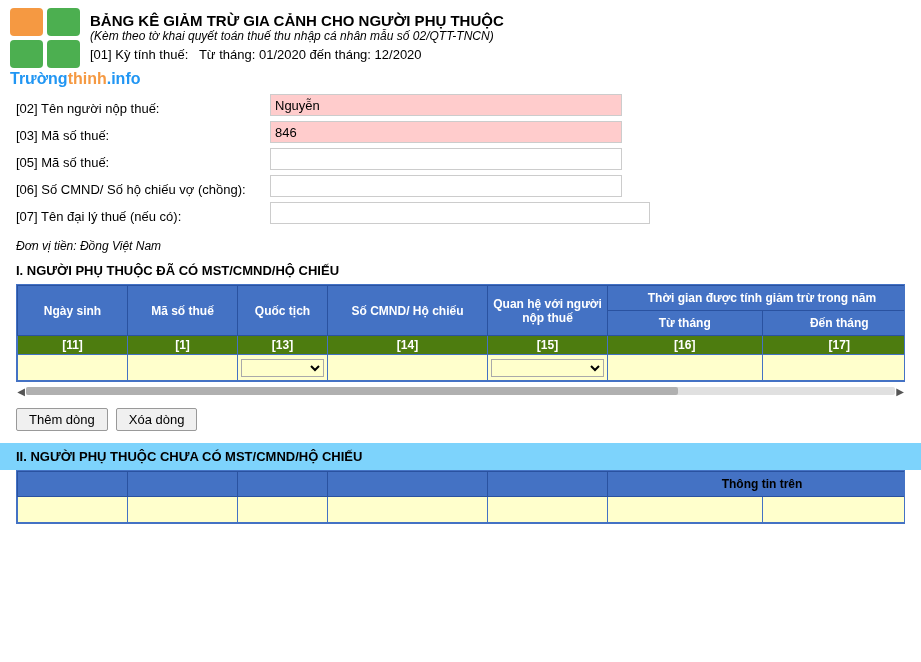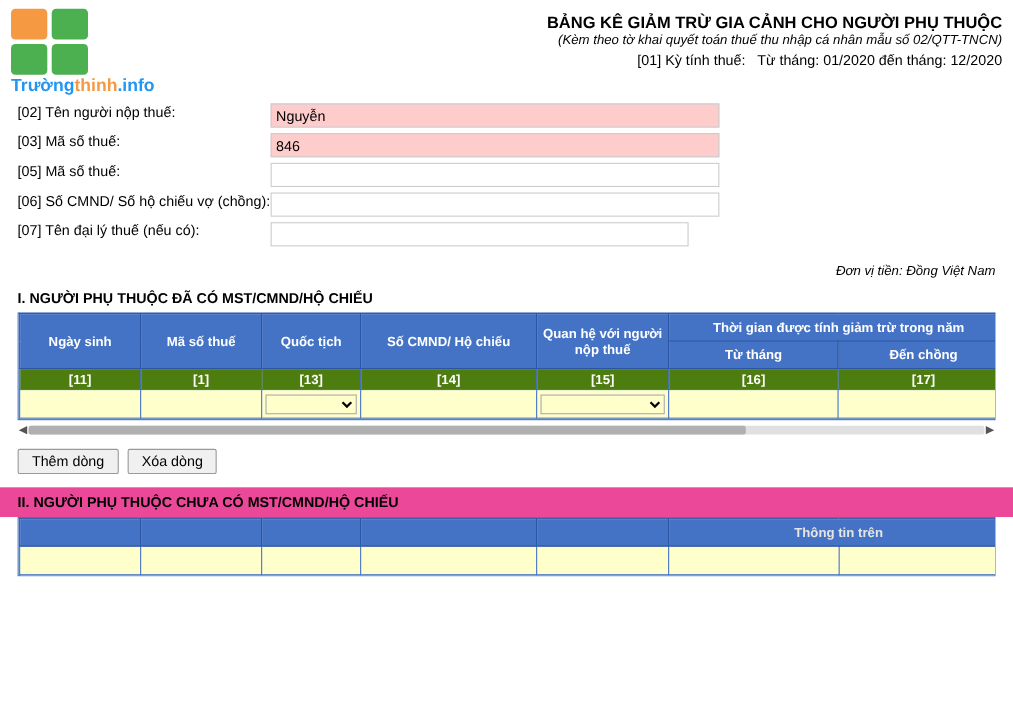--- a/index.html
+++ b/index.html
@@ -8,65 +8,65 @@
     .logo-cell { border-radius: 4px; }
     .logo-c1 { background: #f59942; }
     .logo-c2 { background: #4caf50; }
     .logo-c3 { background: #4caf50; }
     .logo-c4 { background: #4caf50; }
     .main-title { font-size: 15px; font-weight: bold; }
     .sub-title { font-size: 12px; font-style: italic; }
     .period-line { font-size: 13px; margin-top: 4px; }
 
     .form-section { padding: 6px 16px; }
-    .form-row { display: flex; align-items: flex-start; margin-bottom: 5px; }
+    .form-row { display: flex; align-items: flex-end; margin-bottom: 5px; gap: 24px; }
     .form-label { min-width: 230px; font-size: 13px; }
-    .form-input { border: 1px solid #ccc; height: 22px; width: 408px; font-size: 13px; padding: 1px 4px; }
+    .form-input { border: 1px solid #ccc; height: 22px; width: 352px; font-size: 13px; padding: 1px 4px; }
     .form-input.pink-bg { background: #ffcccc; }
     .form-input.wide { width: 380px; }
 
-    .unit-line { text-align: right; padding: 4px 16px; font-style: italic; font-size: 12px; }
+    .unit-line { text-align: left; padding: 4px 16px; font-style: italic; font-size: 12px; }
 
     .section-title { background: #fff; padding: 6px 16px; font-weight: bold; font-size: 13px; }
 
     .table-wrapper { overflow-x: auto; margin: 0 16px; border: 1px solid #4472c4; }
     .data-table { border-collapse: collapse; width: 100%; min-width: 900px; }
     .data-table th { background: #4472c4; color: #fff; text-align: center; font-size: 12px; font-weight: bold; border: 1px solid #2a52a0; padding: 5px 3px; }
     .data-table td { border: 1px solid #4472c4; text-align: center; padding: 2px 3px; }
     .data-table .index-row td { background: #4d7c0f; color: #fff; font-size: 12px; font-weight: bold; text-align: center; }
     .data-table .data-row td { background: #ffffcc; height: 26px; }
     .data-table select { border: 1px solid #aaa; background: #ffffcc; font-size: 12px; width: 100%; }
     .data-table input[type="text"] { border: none; background: transparent; width: 100%; font-size: 12px; text-align: center; outline: none; }
 
     .button-row { display: flex; gap: 8px; padding: 8px 16px; }
     .btn { border: 1px solid #999; background: #f0f0f0; padding: 3px 12px; font-size: 13px; cursor: pointer; border-radius: 2px; }
 
-    .section2-title { background: #ec4899; padding: 6px 16px; font-weight: bold; font-size: 13px; margin-top: 4px; }
+    .section2-title { background: #7dd3fc; padding: 6px 16px; font-weight: bold; font-size: 13px; margin-top: 4px; }
     .section2-table-wrapper { overflow-x: auto; margin: 0 16px; border: 1px solid #4472c4; }
     .section2-table { border-collapse: collapse; width: 100%; min-width: 900px; }
-    .section2-table th { background: #4472c4; color: #e5e5e5; text-align: center; font-size: 12px; font-weight: bold; border: 1px solid #2a52a0; padding: 5px 3px; }
+    .section2-table th { background: #4472c4; color: #000000; text-align: center; font-size: 12px; font-weight: bold; border: 1px solid #2a52a0; padding: 5px 3px; }
     .section2-table td { border: 1px solid #4472c4; text-align: center; padding: 2px 3px; height: 24px; }
     .section2-table .data-row2 td { background: #ffffcc; }
   </style>
 </head>
 <body>
 
 <div style="display:flex; align-items:flex-start; padding: 8px 10px 0 10px;">
   <div style="flex-shrink:0; width:80px;">
     <div class="logo-grid">
       <div class="logo-cell logo-c1"></div>
       <div class="logo-cell logo-c2"></div>
       <div class="logo-cell logo-c3"></div>
       <div class="logo-cell logo-c4"></div>
     </div>
     <div style="color:#2196F3; font-size:16px; font-weight:bold; margin-top:2px;">
       Trường<span style="color:#f59942;text-align:right;">thinh</span>.info
     </div>
   </div>
-  <div style="flex:1; text-align:right; padding-top:4px;">
+  <div style="flex:1; text-align:left; padding-top:4px;">
     <div class="main-title">BẢNG KÊ GIẢM TRỪ GIA CẢNH CHO NGƯỜI PHỤ THUỘC</div>
     <div class="sub-title">(Kèm theo tờ khai quyết toán thuế thu nhập cá nhân mẫu số 02/QTT-TNCN)</div>
     <div class="period-line">
       <span>[01] Kỳ tính thuế:</span>
       &nbsp;
       <span>Từ tháng: 01/2020 đến tháng: 12/2020</span>
     </div>
   </div>
 </div>
 
@@ -103,21 +103,21 @@
       <tr>
         <th rowspan="3" style="width:110px;">Ngày sinh</th>
         <th rowspan="3" style="width:110px;">Mã số thuế</th>
         <th rowspan="3" style="width:90px;">Quốc tịch</th>
         <th rowspan="3" style="width:160px;">Số CMND/ Hộ chiếu</th>
         <th rowspan="3" style="width:120px;">Quan hệ với người nộp thuế</th>
         <th colspan="2" style="width:240px;">Thời gian được tính giảm trừ trong năm</th>
       </tr>
       <tr>
         <th>Từ tháng</th>
-        <th>Đến chồng</th>
+        <th>Đến tháng</th>
       </tr>
     </thead>
     <tbody>
       <tr class="index-row">
         <td>[11]</td>
         <td>[1]</td>
         <td>[13]</td>
         <td>[14]</td>
         <td>[15]</td>
         <td>[16]</td>

